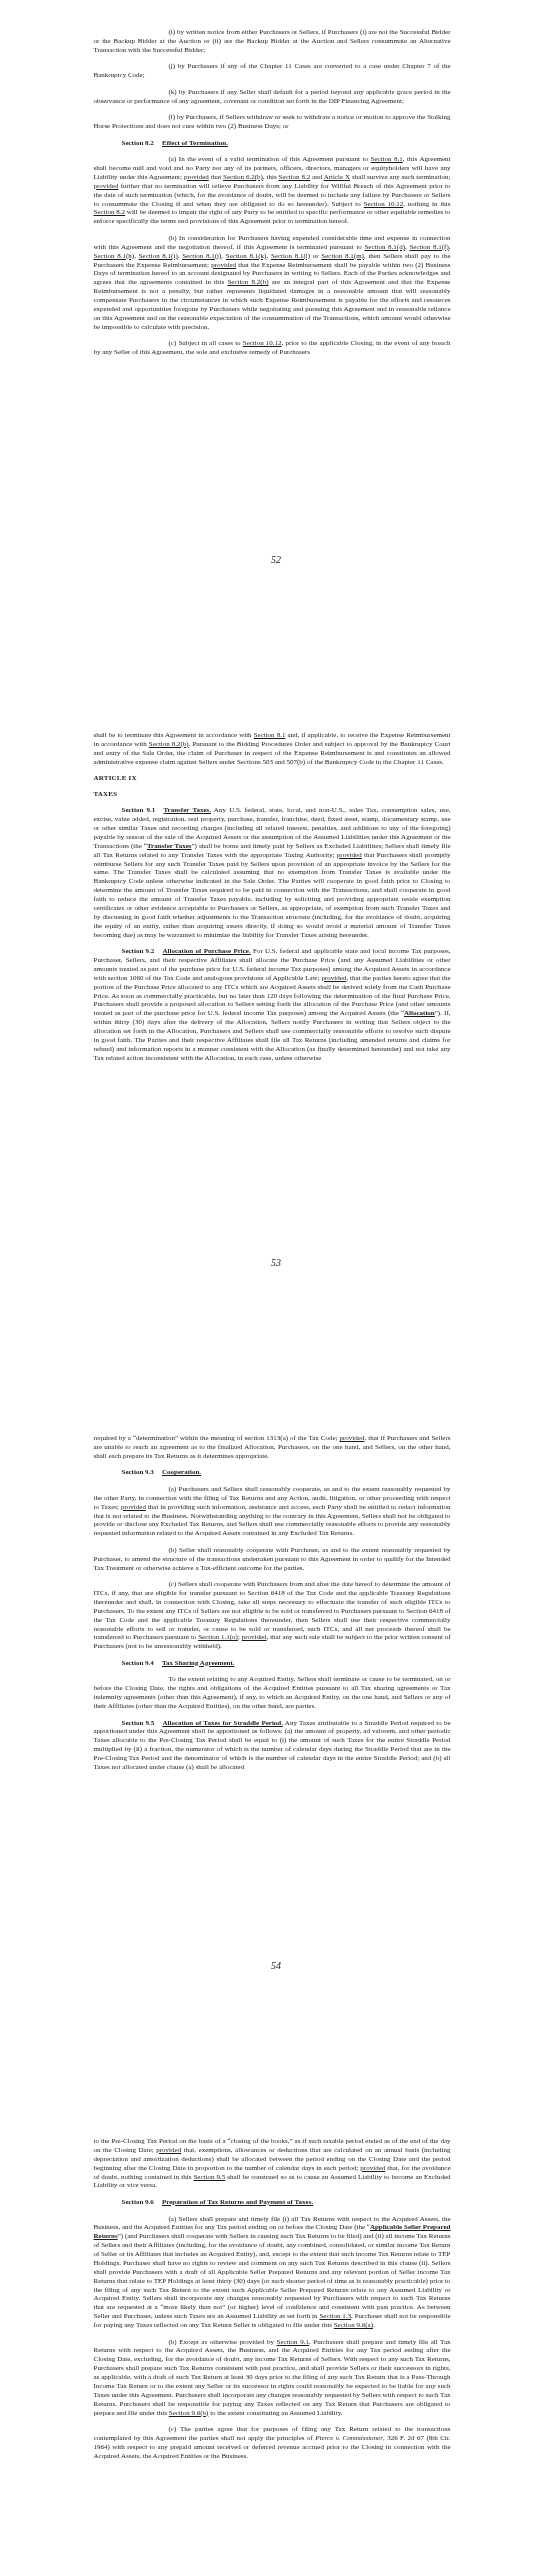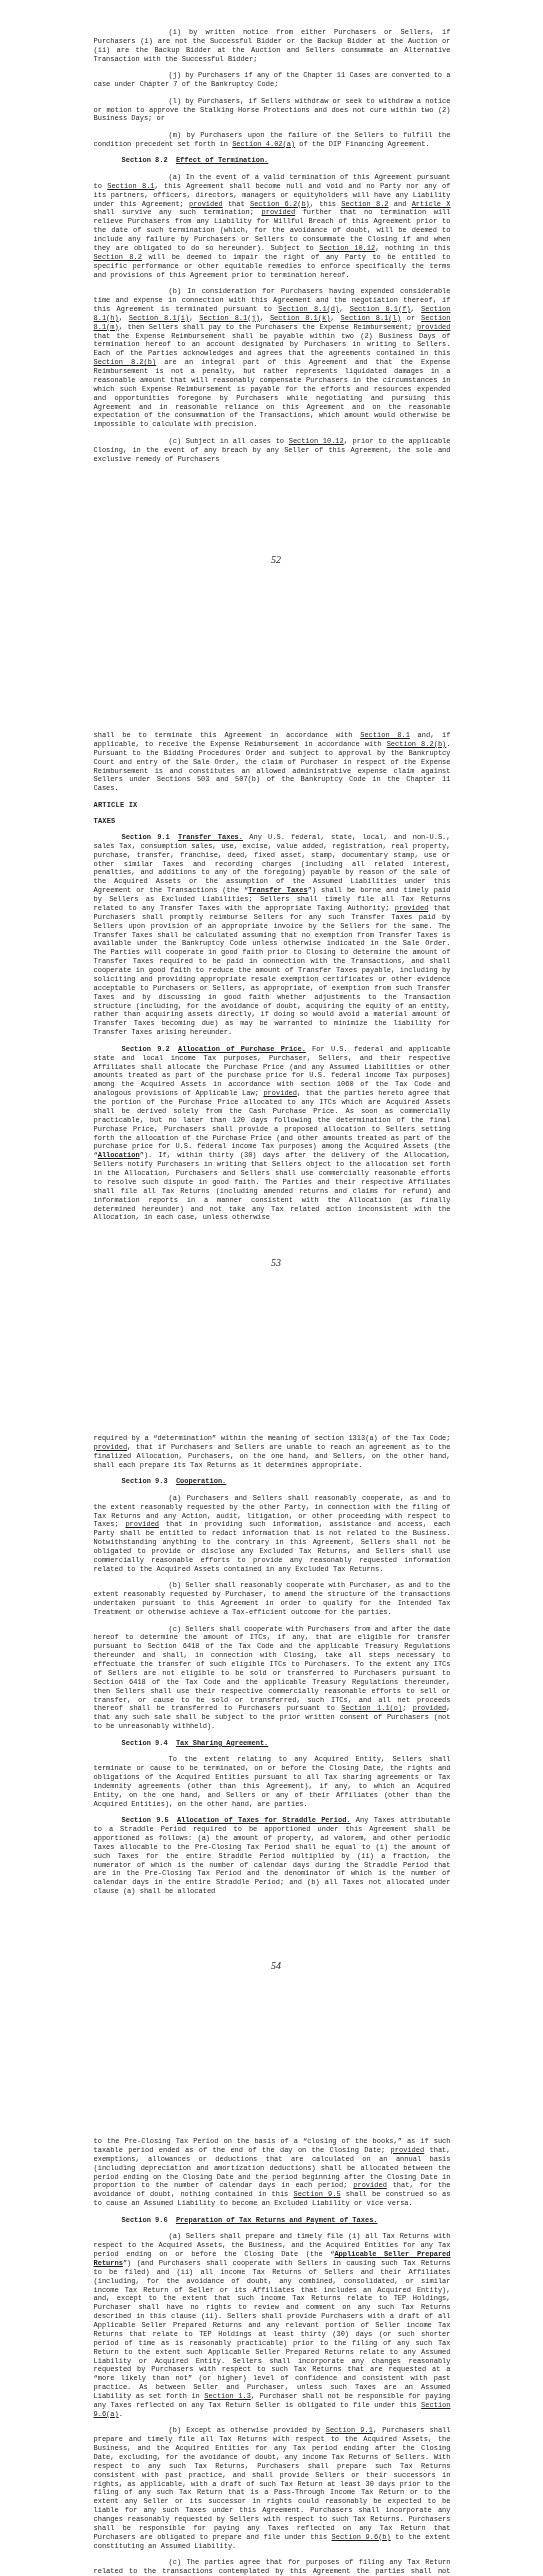--- a/index.html
+++ b/index.html
@@ -21,21 +21,21 @@
     overflow: hidden;
     background: #ffffff;
   }
   .content {
     width: 357px;
     margin: 0 auto;
     padding-top: 28px;
     text-align: justify;
     line-height: 1.27;
   }
-  p { margin: 0 0 7.7px 0; font-family: Liberation Mono, monospace; }
+  p { margin: 0 0 7.7px 0; }
   p.sub  { text-indent: 75px; }
   p.sec  { text-indent: 28px; }
   p.cont { text-indent: 0; }
   p.center {
     text-align: left;
     text-indent: 0;
     margin-bottom: 7.2px;
     font-weight: bold;
     letter-spacing: 0.2px;
   }
@@ -56,22 +56,22 @@
 </style>
 </head>
 <body>
 
 <main>
   <div id="pages">
       <div class="page">
         <div class="content">
           <p class="sub">(i) by written notice from either Purchasers or Sellers, if Purchasers (i) are not the Successful Bidder or the Backup Bidder at the Auction or (ii) are the Backup Bidder at the Auction and Sellers consummate an Alternative Transaction with the Successful Bidder;</p>
           <p class="sub">(j) by Purchasers if any of the Chapter 11 Cases are converted to a case under Chapter 7 of the Bankruptcy Code;</p>
+          <p class="sub">(k) by Purchasers if any Seller shall default for a period beyond any applicable grace period in the observance or performance of any agreement, covenant or condition set forth in the DIP Financing Agreement;</p>
           <p class="sub">(l) by Purchasers, if Sellers withdraw or seek to withdraw a notice or motion to approve the Stalking Horse Protections and does not cure within two (2) Business Days; or</p>
-          <p class="sub">(m) by Purchasers upon the failure of the Sellers to fulfill the condition precedent set forth in <span class="u">Section 4.02(a)</span> of the DIP Financing Agreement.</p>
           <p class="sec"><span class="secnum">Section 8.2</span><span class="sectitle">Effect of Termination.</span></p>
           <p class="sub">(a) In the event of a valid termination of this Agreement pursuant to <span class="u">Section 8.1</span>, this Agreement shall become null and void and no Party nor any of its partners, officers, directors, managers or equityholders will have any Liability under this Agreement; <span class="u">provided</span> that <span class="u">Section 6.2(b)</span>, this <span class="u">Section 8.2</span> and <span class="u">Article X</span> shall survive any such termination; <span class="u">provided</span> further that no termination will relieve Purchasers from any Liability for Willful Breach of this Agreement prior to the date of such termination (which, for the avoidance of doubt, will be deemed to include any failure by Purchasers or Sellers to consummate the Closing if and when they are obligated to do so hereunder). Subject to <span class="u">Section 10.12</span>, nothing in this <span class="u">Section 8.2</span> will be deemed to impair the right of any Party to be entitled to specific performance or other equitable remedies to enforce specifically the terms and provisions of this Agreement prior to termination hereof.</p>
           <p class="sub">(b) In consideration for Purchasers having expended considerable time and expense in connection with this Agreement and the negotiation thereof, if this Agreement is terminated pursuant to <span class="u">Section 8.1(d)</span>, <span class="u">Section 8.1(f)</span>, <span class="u">Section 8.1(h)</span>, <span class="u">Section 8.1(i)</span>, <span class="u">Section 8.1(j)</span>, <span class="u">Section 8.1(k)</span>, <span class="u">Section 8.1(l)</span> or <span class="u">Section 8.1(m)</span>, then Sellers shall pay to the Purchasers the Expense Reimbursement; <span class="u">provided</span> that the Expense Reimbursement shall be payable within two (2) Business Days of termination hereof to an account designated by Purchasers in writing to Sellers. Each of the Parties acknowledges and agrees that the agreements contained in this <span class="u">Section 8.2(b)</span> are an integral part of this Agreement and that the Expense Reimbursement is not a penalty, but rather represents liquidated damages in a reasonable amount that will reasonably compensate Purchasers in the circumstances in which such Expense Reimbursement is payable for the efforts and resources expended and opportunities foregone by Purchasers while negotiating and pursuing this Agreement and in reasonable reliance on this Agreement and on the reasonable expectation of the consummation of the Transactions, which amount would otherwise be impossible to calculate with precision.</p>
           <p class="sub">(c) Subject in all cases to <span class="u">Section 10.12</span>, prior to the applicable Closing, in the event of any breach by any Seller of this Agreement, the sole and exclusive remedy of Purchasers</p>
         </div>
         <div class="pagenum">52</div>
       </div>
       <div class="page">
         <div class="content">
           <p class="cont">shall be to terminate this Agreement in accordance with <span class="u">Section 8.1</span> and, if applicable, to receive the Expense Reimbursement in accordance with <span class="u">Section 8.2(b)</span>. Pursuant to the Bidding Procedures Order and subject to approval by the Bankruptcy Court and entry of the Sale Order, the claim of Purchaser in respect of the Expense Reimbursement is and constitutes an allowed administrative expense claim against Sellers under Sections 503 and 507(b) of the Bankruptcy Code in the Chapter 11 Cases.</p>

